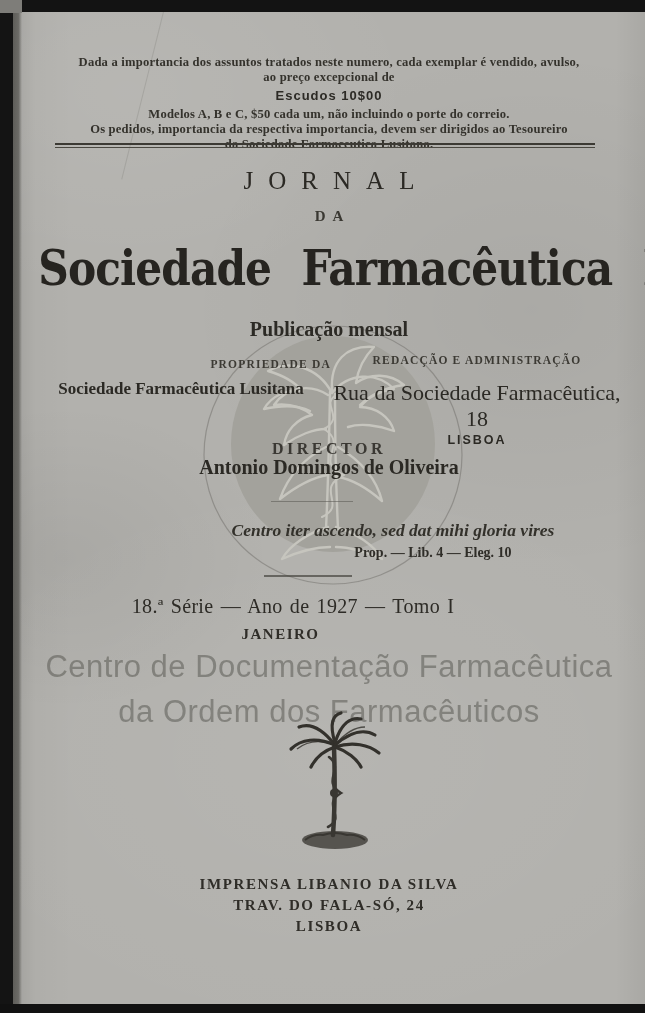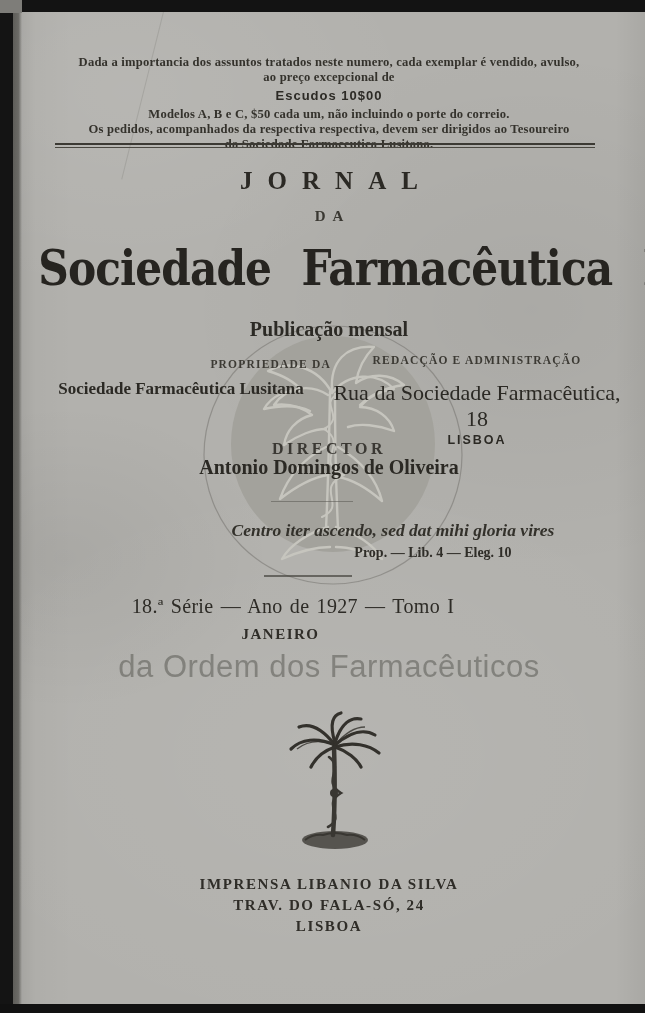--- a/index.html
+++ b/index.html
@@ -28,21 +28,21 @@
 
   .abs { position:absolute; left:0; width:632px; text-align:center; }
 
   
   .notice { top:43px; font-size:12.6px; line-height:15px; font-weight:bold; color:#34322c; letter-spacing:0.2px; }
   .notice .price { font-family:"Liberation Sans",sans-serif; font-size:13px; letter-spacing:1px; margin:3px 0 4px; color:#2c2a25; }
   .rule-double { position:absolute; top:131px; left:42px; width:540px; height:5px;
     border-top:2px solid #3c3a34; border-bottom:1px solid #4a4841; }
 
   
-  .jornal { top:155px; font-size:25px; font-weight:bold; letter-spacing:15px; text-indent:15px; color:#2b2924;text-align:center; }
+  .jornal { top:155px; font-size:25px; font-weight:normal; letter-spacing:15px; text-indent:15px; color:#2b2924;text-align:center; }
   .da     { top:196px; font-size:15px; letter-spacing:7px; text-indent:7px; font-weight:600; color:#3a3832; }
   .title  { top:228px; font-family:"DejaVu Serif",serif; font-weight:bold; font-size:46px;
             transform:scale(0.92,1.05); transform-origin:center top; white-space:nowrap;
             word-spacing:18px; letter-spacing:-1px; color:#262420; }
   .subtitle { top:306px; font-size:20px; font-weight:bold; color:#2c2a25; }
 
   
   .cols { position:absolute; top:342px; left:0; width:632px; display:flex; }
   .col-left  { width:300px; margin-left:18px; text-align:center; }
   .col-right { width:300px; margin-left:-4px; text-align:center; }
@@ -107,21 +107,21 @@
         <path d="M130,230 C110,236 92,248 84,262 C102,254 118,250 132,250"></path>
         <path d="M138,230 C158,236 176,248 184,262 C166,254 150,250 138,250"></path>
       </g>
     </svg>
 
     <div class="abs notice">
       <div>Dada a importancia dos assuntos tratados neste numero, cada exemplar é vendido, avulso,</div>
       <div>ao preço excepcional de</div>
       <div class="price">Escudos 10$00</div>
       <div>Modelos A, B e C, $50 cada um, não incluindo o porte do correio.</div>
-      <div>Os pedidos, acompanhados da respectiva respectiva, devem ser dirigidos ao Tesoureiro</div>
+      <div>Os pedidos, importancia da respectiva importancia, devem ser dirigidos ao Tesoureiro</div>
       <div>da Sociedade Farmaceutica Lusitana.</div>
     </div>
     <div class="rule-double"></div>
 
     <div class="abs jornal">JORNAL</div>
     <div class="abs da">DA</div>
     <div class="abs title">Sociedade Farmacêutica Lusitana</div>
     <div class="abs subtitle">Publicação mensal</div>
 
     <div class="cols">
@@ -141,20 +141,21 @@
     <div class="rule-small-1"></div>
 
     <div class="motto">Centro iter ascendo, sed dat mihi gloria vires</div>
     <div class="motto-ref">Prop. — Lib. 4 — Eleg. 10</div>
     <div class="rule-small-2"></div>
 
     <div class="abs series">18.ª Série — Ano de 1927 — Tomo I</div>
     <div class="abs month">JANEIRO</div>
 
     <div class="abs cdf-watermark">
+      <div>Centro de Documentação Farmacêutica</div>
       <div>da Ordem dos Farmacêuticos</div>
     </div>
 
     <svg class="palm" viewBox="0 0 100 145">
       <ellipse cx="50" cy="131" rx="33" ry="9" fill="#45433e" opacity="0.85"></ellipse>
       <path d="M20,131 q8,-6 18,-5 q12,-4 24,0 q10,-1 18,5" fill="none" stroke="#393732" stroke-width="2"></path>
       <path d="M48,126 C50,98 50,68 49,38" fill="none" stroke="#393732" stroke-width="4.5" stroke-linecap="round"></path>
 
       <path d="M43,118 C62,108 36,96 56,84 C36,72 60,60 44,48" fill="none" stroke="#393732" stroke-width="2.6" stroke-linecap="round"></path>
       <circle cx="49" cy="84" r="4" fill="#393732"></circle>

